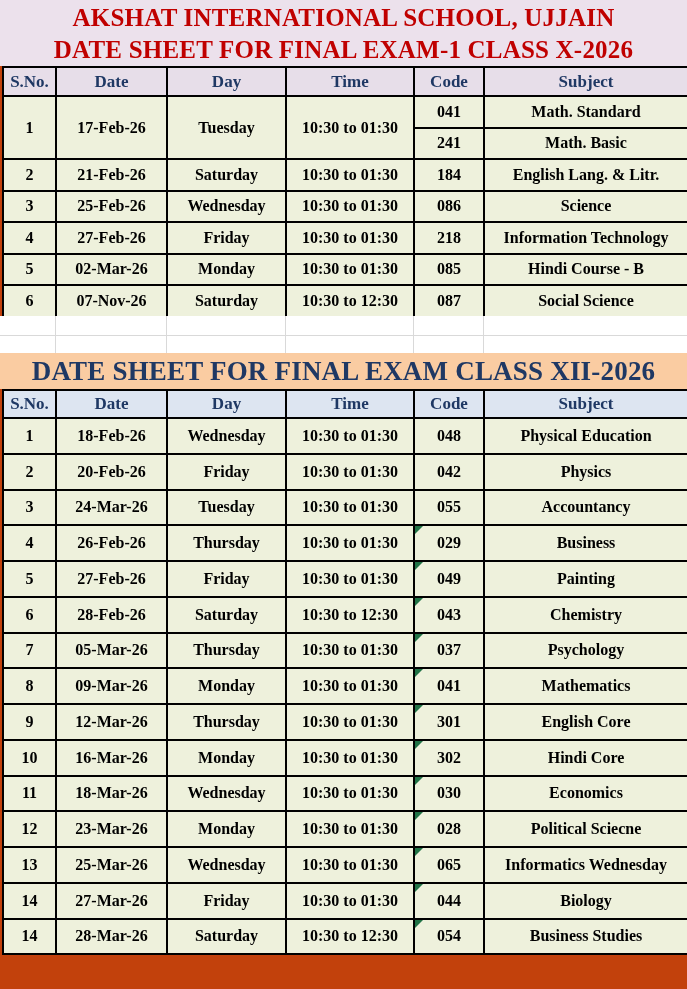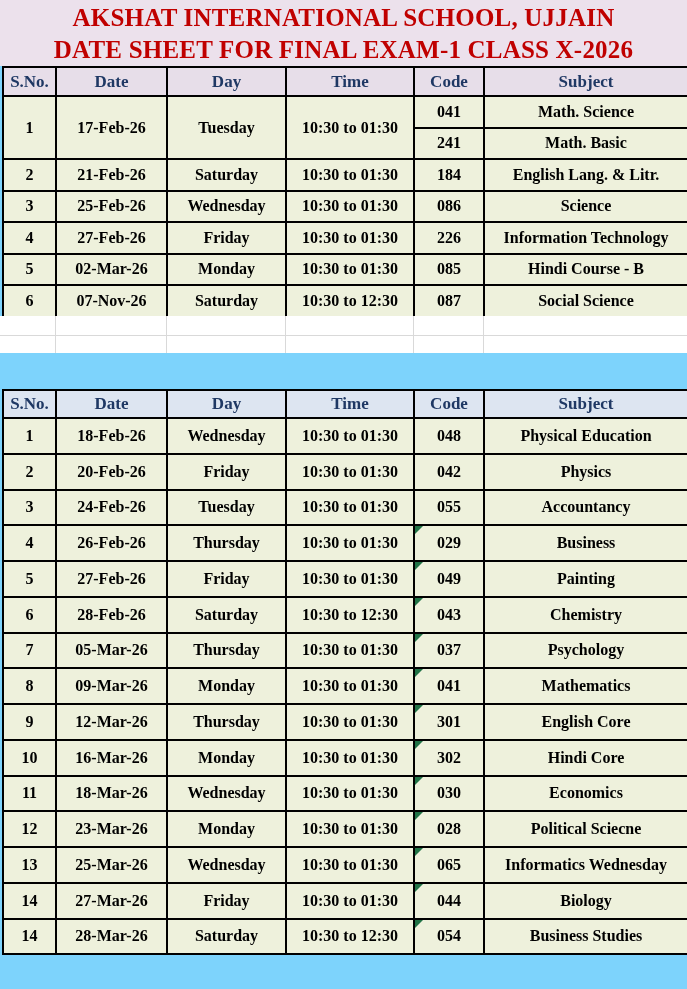--- a/index.html
+++ b/index.html
@@ -1,18 +1,18 @@
 <!DOCTYPE html>
 <html><head>
 <meta charset="utf-8">
 <style>
   html,body { margin:0; padding:0; background:#ffffff; }
   .page {
     position:relative; width:687px; height:989px; overflow:hidden;
-    background:#7dd3fc;
+    background:#c2410c;
     font-family:"Liberation Serif", serif; font-weight:700;
   }
   
   .title-block {
     position:absolute; left:0; top:0; width:687px; height:66px;
     background:#ECE1EC; color:#C00000; text-align:center;
   }
   .title-line { font-size:25px; line-height:32px; letter-spacing:0.2px; }
   .title-block .title-line:first-child { padding-top:2px; }
 
@@ -88,21 +88,21 @@
         <th>Subject</th>
       </tr>
     </thead>
     <tbody>
         <tr>
           <td rowspan="2">1</td>
           <td rowspan="2">17-Feb-26</td>
           <td rowspan="2">Tuesday</td>
           <td rowspan="2">10:30 to 01:30</td>
           <td>041</td>
-          <td>Math. Science</td>
+          <td>Math. Standard</td>
         </tr>
         <tr>
           <td class="sub">241</td>
           <td class="sub">Math. Basic</td>
         </tr>
         <tr>
           <td>2</td>
           <td>21-Feb-26</td>
           <td>Saturday</td>
           <td>10:30 to 01:30</td>
@@ -115,21 +115,21 @@
           <td>Wednesday</td>
           <td>10:30 to 01:30</td>
           <td>086</td>
           <td>Science</td>
         </tr>
         <tr>
           <td>4</td>
           <td>27-Feb-26</td>
           <td>Friday</td>
           <td>10:30 to 01:30</td>
-          <td>226</td>
+          <td>218</td>
           <td>Information Technology</td>
         </tr>
         <tr>
           <td>5</td>
           <td>02-Mar-26</td>
           <td>Monday</td>
           <td>10:30 to 01:30</td>
           <td>085</td>
           <td>Hindi Course - B</td>
         </tr>
@@ -146,20 +146,21 @@
 
   <div class="gap">
     <div class="h-line"></div>
     <div class="v-line" style="left:55px"></div>
     <div class="v-line" style="left:166px"></div>
     <div class="v-line" style="left:285px"></div>
     <div class="v-line" style="left:413px"></div>
     <div class="v-line" style="left:483px"></div>
   </div>
 
+  <div class="banner">DATE SHEET FOR FINAL EXAM CLASS XII-2026</div>
 
   <table class="sheet t2">
     <colgroup>
       <col style="width:53px">
         <col style="width:111px">
         <col style="width:119px">
       <col style="width:128px">
         <col style="width:70px">
         <col style="width:204px">
     </colgroup>
@@ -185,21 +186,21 @@
         <tr>
           <td>2</td>
           <td>20-Feb-26</td>
           <td>Friday</td>
           <td>10:30 to 01:30</td>
           <td>042</td>
           <td>Physics</td>
         </tr>
         <tr>
           <td>3</td>
-          <td>24-Feb-26</td>
+          <td>24-Mar-26</td>
           <td>Tuesday</td>
           <td>10:30 to 01:30</td>
           <td>055</td>
           <td>Accountancy</td>
         </tr>
         <tr>
           <td>4</td>
           <td>26-Feb-26</td>
           <td>Thursday</td>
           <td>10:30 to 01:30</td>

